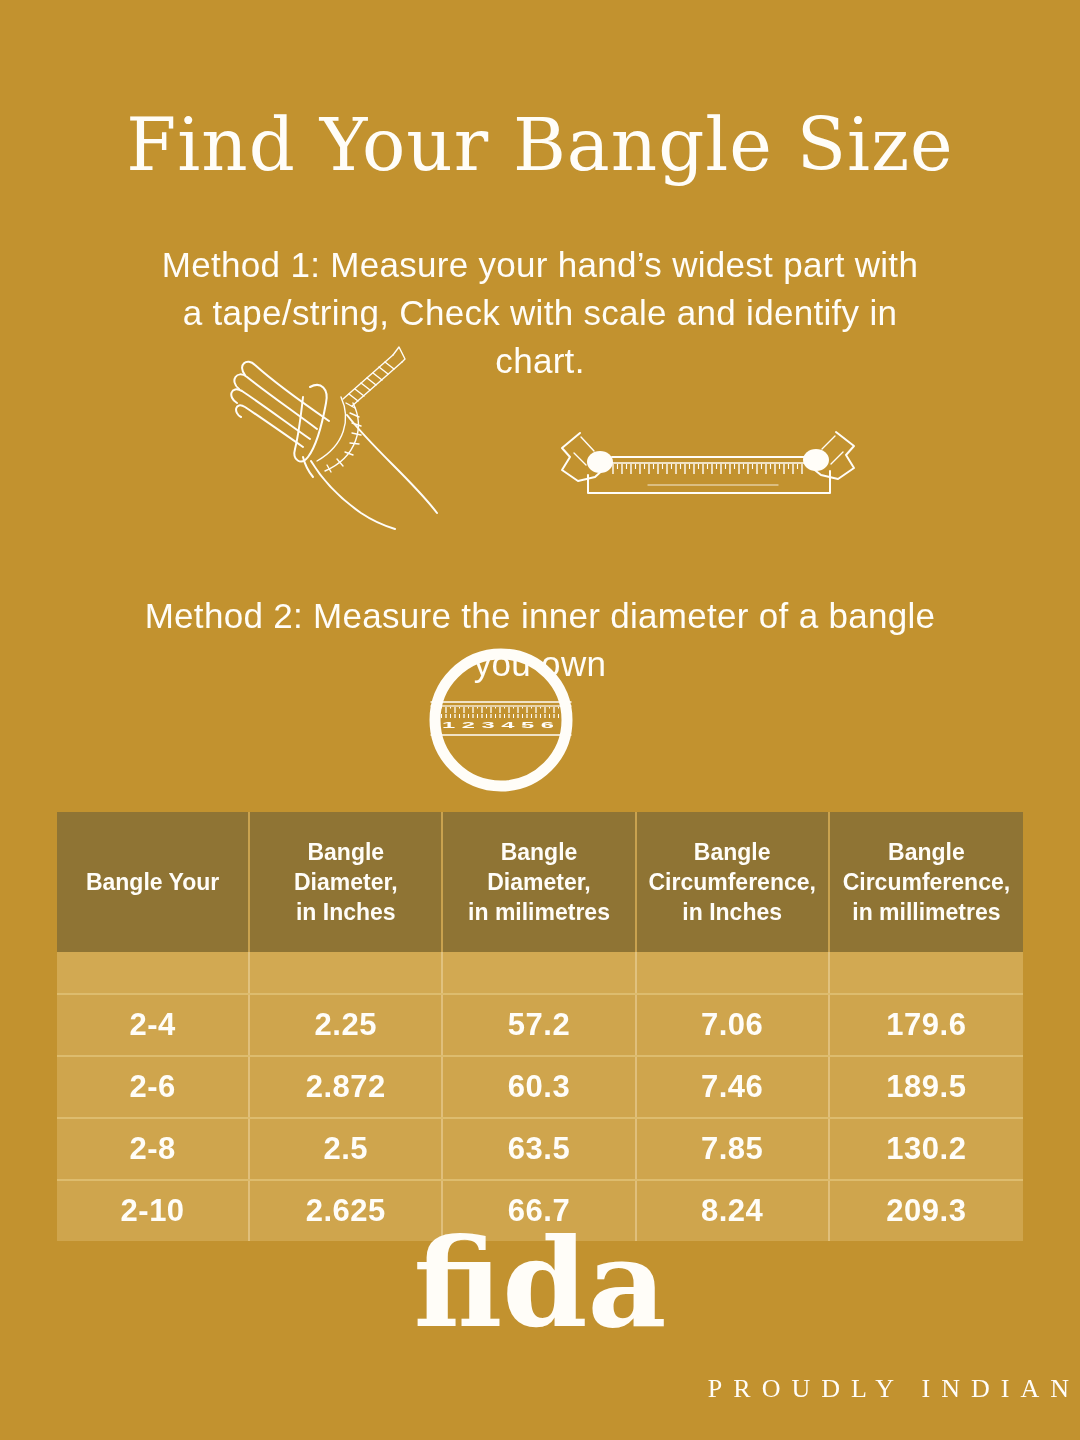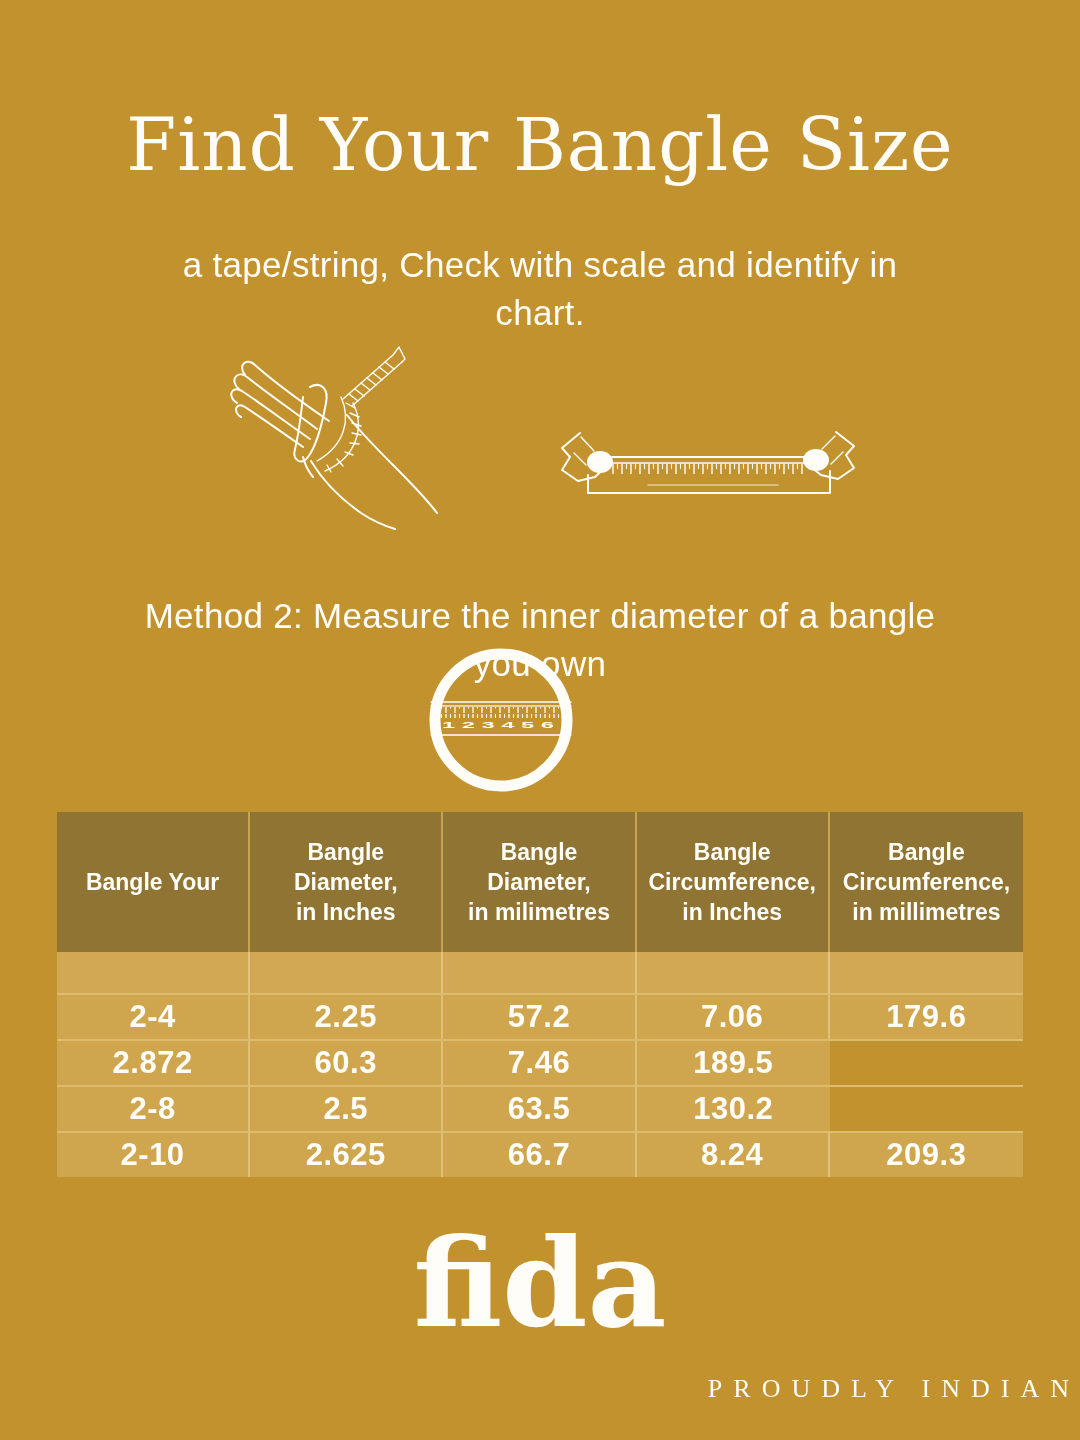--- a/index.html
+++ b/index.html
@@ -34,21 +34,21 @@
     border-right:2px solid #C9A24F;padding:6px 6px;box-sizing:border-box;
   }
   .th:last-child{border-right:none;}
   .spacer-cell{
     height:41px;background:#D2A952;
     border-right:2px solid rgba(255,240,210,.35);box-sizing:border-box;
   }
   .spacer-cell:last-child{border-right:none;}
   .data-row{border-top:2px solid #DDBC6E;}
   .td{
-    height:44px;background:#CFA54D;
+    height:60px;background:#CFA54D;
     display:flex;align-items:center;justify-content:center;
     font-weight:bold;font-size:31px;letter-spacing:.5px;
     border-right:2px solid rgba(255,240,210,.35);box-sizing:border-box;
   }
   .td:last-child{border-right:none;}
 
   .brand{
     position:absolute;top:1216px;left:0;right:0;text-align:center;
     font-family:"DejaVu Serif", serif;font-weight:bold;font-size:122px;line-height:1.1;
   }
@@ -59,20 +59,21 @@
   }
   svg .ln{stroke:#FFFDF8;fill:none;stroke-width:2;stroke-linecap:round;stroke-linejoin:round;}
   svg .thin{stroke-width:1.4;}
 </style>
 </head>
 <body>
 
 <h1 class="title">Find Your Bangle Size</h1>
 
 <p class="method method1">
+  <span>Method 1: Measure your hand’s widest part with</span>
   <span>a tape/string, Check with scale and identify in</span>
   <span>chart.</span>
 </p>
 
 <svg class="illu illu-hand" width="230" height="185" viewBox="0 0 230 185" xmlns="http://www.w3.org/2000/svg">
   <g class="ln">
 
     <path d="M30,30 C22,20 32,12 40,20 C60,38 88,58 114,76"></path>
     <path d="M24,44 C14,36 22,24 32,32 C52,48 78,66 102,84"></path>
     <path d="M22,58 C12,52 16,40 27,46 C48,60 72,78 95,94"></path>
@@ -177,29 +178,31 @@
   </div>
 
   <div class="grid-row data-row">
     <div class="td">2-4</div>
     <div class="td">2.25</div>
     <div class="td">57.2</div>
     <div class="td">7.06</div>
     <div class="td">179.6</div>
   </div>
   <div class="grid-row data-row">
+    <div class="td">2-6</div>
     <div class="td">2.872</div>
     <div class="td">60.3</div>
     <div class="td">7.46</div>
     <div class="td">189.5</div>
   </div>
   <div class="grid-row data-row">
     <div class="td">2-8</div>
     <div class="td">2.5</div>
     <div class="td">63.5</div>
+    <div class="td">7.85</div>
     <div class="td">130.2</div>
   </div>
   <div class="grid-row data-row">
     <div class="td">2-10</div>
     <div class="td">2.625</div>
     <div class="td">66.7</div>
     <div class="td">8.24</div>
     <div class="td">209.3</div>
   </div>
 </div>

